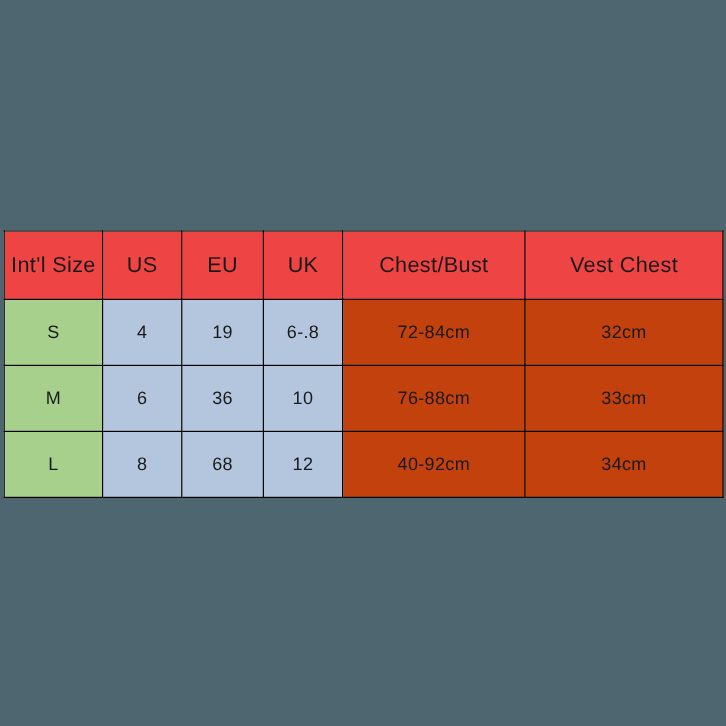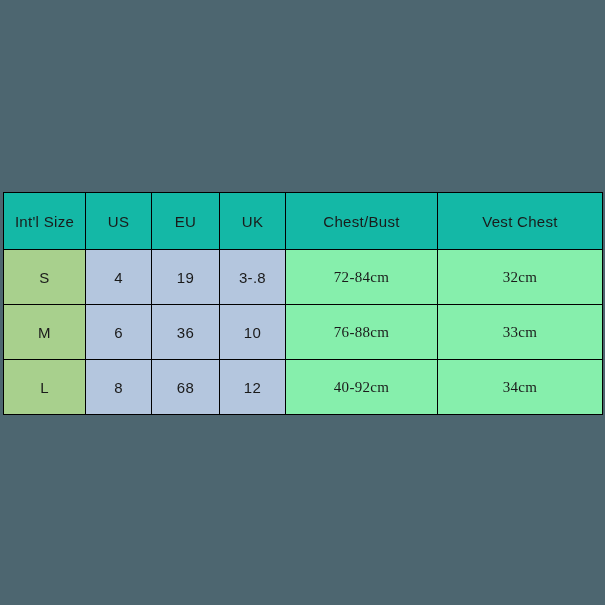--- a/index.html
+++ b/index.html
@@ -38,42 +38,41 @@
     vertical-align: middle;
     font-weight: normal;
     color: #1a1a1a;
     font-size: 15px;
     letter-spacing: 0.3px;
     padding: 0;
   }
 
   
   table.size-chart thead th {
-    background: #14b8a6;
+    background: #ef4444;
     height: 56px;
-    font-size: 15px;
+    font-size: 18px;
   }
 
   
   table.size-chart tbody tr {
     height: 55px;
   }
 
   
   td.col-intl {
     background: #a8d08d;
   }
   
   td.col-num {
     background: #b4c6de;
   }
   
   td.col-meas {
-    background: #86efac;
-    font-family: Liberation Serif, serif;
+    background: #c2410c;
   }
 
   
   col.c-intl  { width: 82px; }
   col.c-us    { width: 66px; }
   col.c-eu    { width: 68px; }
   col.c-uk    { width: 66px; }
   col.c-chest { width: 152px; }
   col.c-vest  { width: 165px; }
 </style>
@@ -98,21 +97,21 @@
         <th>UK</th>
         <th>Chest/Bust</th>
         <th>Vest Chest</th>
       </tr>
     </thead>
     <tbody>
       <tr>
         <td class="col-intl">S</td>
         <td class="col-num">4</td>
         <td class="col-num">19</td>
-        <td class="col-num">3-.8</td>
+        <td class="col-num">6-.8</td>
         <td class="col-meas">72-84cm</td>
         <td class="col-meas">32cm</td>
       </tr>
       <tr>
         <td class="col-intl">M</td>
         <td class="col-num">6</td>
         <td class="col-num">36</td>
         <td class="col-num">10</td>
         <td class="col-meas">76-88cm</td>
         <td class="col-meas">33cm</td>

